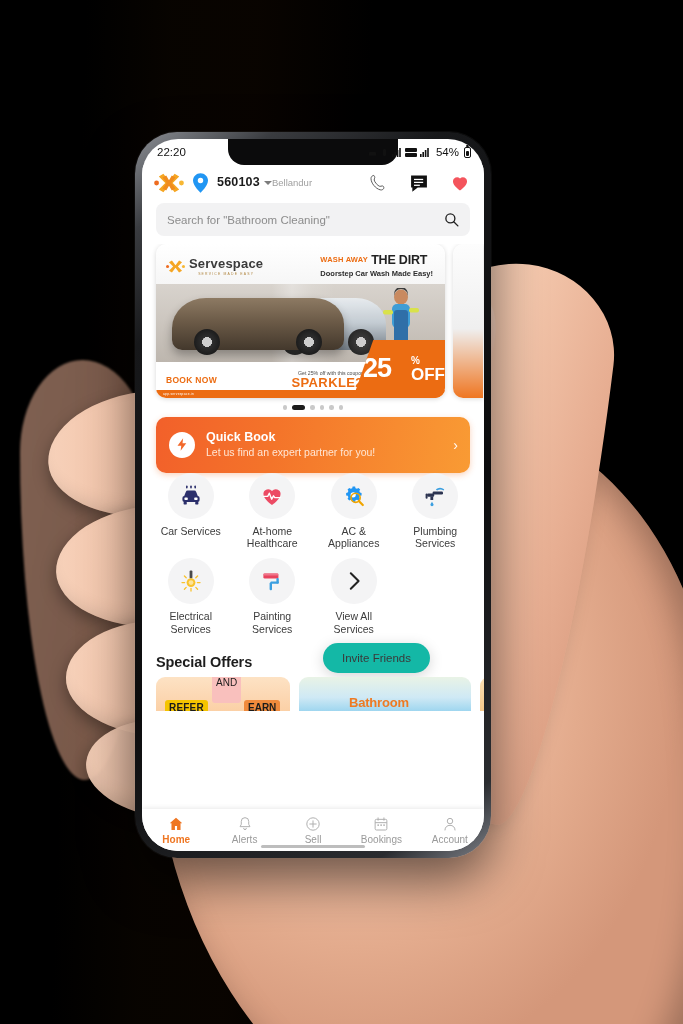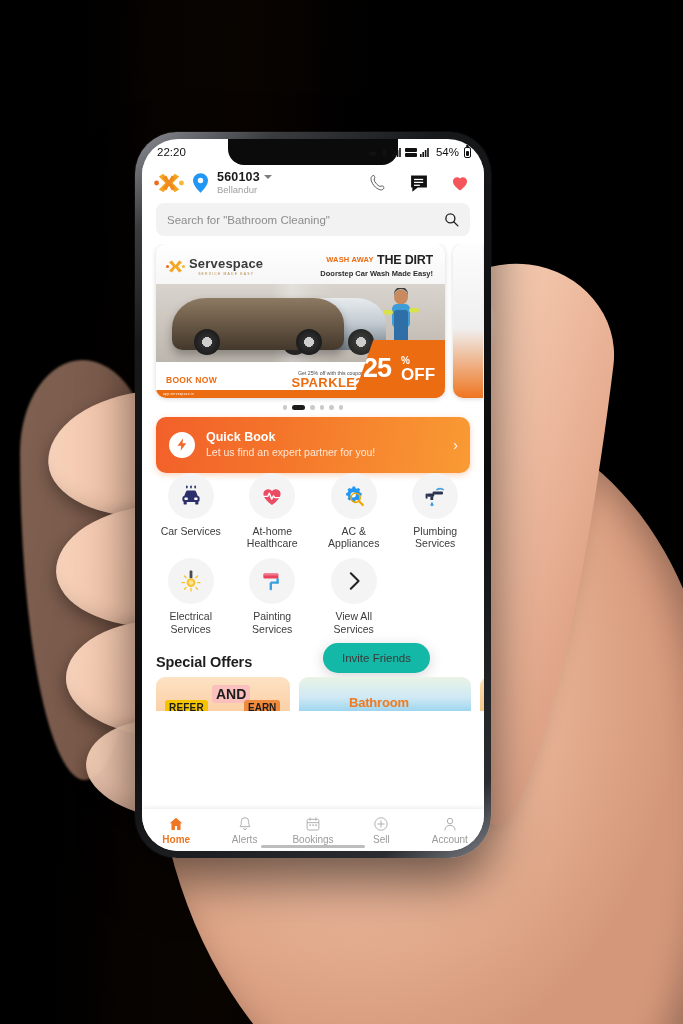--- a/index.html
+++ b/index.html
@@ -100,21 +100,21 @@
   .bat:after{content:'';position:absolute;top:-2.6px;left:1.4px;width:3px;height:1.6px;background:#111;border-radius:1px;}
   .bat:before{content:'';position:absolute;left:.8px;bottom:.8px;right:.8px;height:50%;background:#111;border-radius:1px;}
 
   
   #appheader {
     flex:0 0 auto; display:flex; align-items:center; gap:9px;
     padding:5px 14px 7px 12px; background:#fff;
   }
   #logo { width:30px; height:26px; position:relative; flex:0 0 30px; }
   #pin { width:15px; height:20px; flex:0 0 15px; }
-  #loc { display:flex; flex-direction:column; line-height:1.08; min-width:0; }
+  #loc { display:flex; flex-direction:row; line-height:1.08; min-width:0;align-items:center; }
   #loc .pin-row { display:flex; align-items:center; gap:4px; }
   #pincode { font-size:12.5px; font-weight:700; color:#1b1b1b; letter-spacing:.2px; }
   #chev { width:0;height:0;border-left:4px solid transparent;border-right:4px solid transparent;border-top:4.5px solid #7c7c7c; }
   #area { font-size:9.5px; color:#a0a0a0; margin-top:1px; }
   #hdr-actions { margin-left:auto; display:flex; align-items:center; gap:21px; }
   .hicon { width:20px; height:20px; display:block; }
 
   
   #searchwrap { padding:0 14px 8px; background:#fff; }
   #search {
@@ -142,21 +142,21 @@
   }
   #banner-peek {
     flex:0 0 30px; height:154px; border-radius:10px 0 0 10px;
     background:linear-gradient(180deg,#fdfdfd 0%,#efefef 55%,#ef7622 100%);
     box-shadow:0 1px 5px rgba(0,0,0,.14);
   }
   .bn-top { height:40px; background:linear-gradient(180deg,#ffffff,#f6f6f6); display:flex; align-items:center; padding:4px 8px 0 10px; }
   .bn-brand { display:flex; align-items:center; gap:4px; }
   .bn-brandname { font-size:13px; font-weight:600; color:#3a3a3a; letter-spacing:.2px; }
   .bn-brandsub { font-size:3.4px; color:#b0853f; letter-spacing:1.2px; text-align:center; margin-top:1px; }
-  .bn-heads { margin-left:auto; text-align:right; padding-right:4px; }
+  .bn-heads { margin-left:auto; padding-right:4px; }
   .bn-h1 { font-size:12.5px; font-weight:800; color:#222; letter-spacing:-.2px; line-height:1; }
   .bn-h1 .small { font-size:7.5px; color:#ec6c12; font-weight:800; letter-spacing:.2px; vertical-align:2px; }
   .bn-h2 { font-size:7.5px; color:#2c2c2c; font-weight:600; margin-top:2.5px; }
   .bn-img {
     position:absolute; left:0; right:0; top:40px; height:78px;
     background:
       linear-gradient(90deg, rgba(255,255,255,0) 40%, rgba(255,255,255,.30) 47%, rgba(255,255,255,.10) 54%, rgba(255,255,255,0) 62%),
       linear-gradient(180deg,#d8d3cd 0%, #cdc7c0 45%, #bdb6ae 100%);
   }
   .bn-car {
@@ -180,21 +180,21 @@
     display:flex; align-items:center;
   }
   .bn-booknow { font-size:8.5px; font-weight:800; color:#ec6c12; padding-left:10px; letter-spacing:.3px; }
   .bn-coupon { flex:1; text-align:center; }
   .bn-coupon .c1 { font-size:5.2px; color:#4a4a4a; }
   .bn-coupon .c2 { font-size:13px; font-weight:800; color:#ec6c12; letter-spacing:.4px; line-height:1.05; }
   .bn-off {
     position:absolute; right:0; bottom:0; width:92px; height:58px;
     background:#ec6c12; color:#fff;
     clip-path:polygon(22% 0, 100% 0, 100% 100%, 0 100%);
-    display:flex; align-items:center; justify-content:flex-start; gap:10px; padding-left:10px;
+    display:flex; align-items:center; justify-content:space-between; gap:1px; padding-left:10px;
   }
   .bn-off .big { font-size:27px; font-weight:800; line-height:.8; letter-spacing:-1px; }
   .bn-off .stack { display:flex; flex-direction:column; align-items:flex-start; line-height:1; }
   .bn-off .pct { font-size:10px; font-weight:700; }
   .bn-off .off { font-size:17px; font-weight:800; }
   .bn-strip {
     position:absolute; left:0; right:0; bottom:0; height:8px; background:#ec6c12;
     display:flex; align-items:center; padding-left:7px; color:#fff; font-size:3.2px; letter-spacing:.3px;
   }
 
@@ -239,21 +239,21 @@
     white-space:nowrap;
   }
   #offers { display:flex; gap:9px; padding:2px 0 0 14px; }
   .ocard { flex:0 0 auto; height:34px; border-radius:9px 9px 0 0; overflow:hidden; position:relative; }
   #oc1 { width:134px; background:linear-gradient(180deg,#fde2c4,#fbd0a6); }
   #oc2 { width:172px; background:linear-gradient(180deg,#e9f3e6 0%, #cfe9f5 60%, #9fd6ef 100%); }
   #oc3 { width:44px; background:linear-gradient(180deg,#fbe0b4,#f6c98a); }
   .oc1-refer { position:absolute; left:9px; bottom:-4px; background:#f5c400; color:#1b1b1b;
     font-size:10px; font-weight:800; padding:2px 4px; border-radius:3px; letter-spacing:.2px; }
   .oc1-and { position:absolute; left:56px; bottom:8px; background:#f9c0bd; color:#1b1b1b;
-    font-size:14px; font-weight:700; padding:1px 4px; border-radius:3px; }
+    font-size:10px; font-weight:400; padding:15px 4px; border-radius:3px; }
   .oc1-earn { position:absolute; left:88px; bottom:-4px; background:#f08a3c; color:#1b1b1b;
     font-size:10px; font-weight:800; padding:2px 4px; border-radius:3px; }
   .oc2-t { position:absolute; left:50px; bottom:1px; color:#ee7a22; font-size:13px; font-weight:800; letter-spacing:-.2px; }
 
   
   #bottomnav {
     flex:0 0 auto; height:42px; background:#fff; display:flex;
     box-shadow:0 -1px 5px rgba(0,0,0,.09); z-index:20;
   }
   .nav { flex:1; display:flex; flex-direction:column; align-items:center; justify-content:center; gap:2px; }
@@ -576,40 +576,40 @@
       </div>
       <div class="nav">
         <svg width="16" height="16" viewBox="0 0 24 24">
             <path d="M12 2.5a5.6 5.6 0 00-5.6 5.6v4.3L4.6 16h14.8l-1.8-3.6V8.1A5.6 5.6 0 0012 2.5z" fill="none" stroke="#b0b0b0" stroke-width="1.5" stroke-linejoin="round"></path>
             <path d="M10 18.5a2 2 0 004 0" fill="none" stroke="#b0b0b0" stroke-width="1.5" stroke-linecap="round"></path>
           </svg>
         <span class="nv-lb">Alerts</span>
       </div>
       <div class="nav">
         <svg width="16" height="16" viewBox="0 0 24 24">
+            <circle cx="12" cy="12" r="9.3" fill="none" stroke="#b0b0b0" stroke-width="1.5"></circle>
+            <line x1="12" y1="7.2" x2="12" y2="16.8" stroke="#b0b0b0" stroke-width="1.5" stroke-linecap="round"></line>
+            <line x1="7.2" y1="12" x2="16.8" y2="12" stroke="#b0b0b0" stroke-width="1.5" stroke-linecap="round"></line>
+          </svg>
+        <span class="nv-lb">Sell</span>
+      </div>
+      <div class="nav">
+        <svg width="16" height="16" viewBox="0 0 24 24">
             <rect x="3.2" y="5" width="17.6" height="16" rx="2" fill="none" stroke="#b0b0b0" stroke-width="1.5"></rect>
             <line x1="3.2" y1="10" x2="20.8" y2="10" stroke="#b0b0b0" stroke-width="1.5"></line>
             <line x1="7.6" y1="2.8" x2="7.6" y2="6.4" stroke="#b0b0b0" stroke-width="1.5" stroke-linecap="round"></line>
             <line x1="16.4" y1="2.8" x2="16.4" y2="6.4" stroke="#b0b0b0" stroke-width="1.5" stroke-linecap="round"></line>
             <rect x="6.6" y="12.6" width="2.4" height="2.2" fill="#b0b0b0"></rect>
             <rect x="11" y="12.6" width="2.4" height="2.2" fill="#b0b0b0"></rect>
             <rect x="15.4" y="12.6" width="2.4" height="2.2" fill="#b0b0b0"></rect>
           </svg>
         <span class="nv-lb">Bookings</span>
       </div>
       <div class="nav">
         <svg width="16" height="16" viewBox="0 0 24 24">
-            <circle cx="12" cy="12" r="9.3" fill="none" stroke="#b0b0b0" stroke-width="1.5"></circle>
-            <line x1="12" y1="7.2" x2="12" y2="16.8" stroke="#b0b0b0" stroke-width="1.5" stroke-linecap="round"></line>
-            <line x1="7.2" y1="12" x2="16.8" y2="12" stroke="#b0b0b0" stroke-width="1.5" stroke-linecap="round"></line>
-          </svg>
-        <span class="nv-lb">Sell</span>
-      </div>
-      <div class="nav">
-        <svg width="16" height="16" viewBox="0 0 24 24">
             <circle cx="12" cy="7.6" r="4.1" fill="none" stroke="#b0b0b0" stroke-width="1.5"></circle>
             <path d="M4.4 21c0-4.4 3.4-7 7.6-7s7.6 2.6 7.6 7" fill="none" stroke="#b0b0b0" stroke-width="1.5" stroke-linecap="round"></path>
           </svg>
         <span class="nv-lb">Account</span>
       </div>
     </div>
 
     <div id="homebar"></div>
   </div>
 </div>

